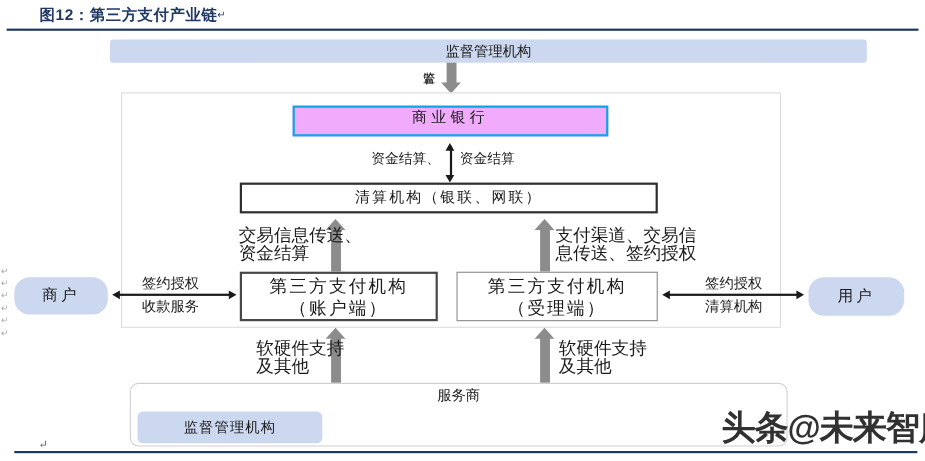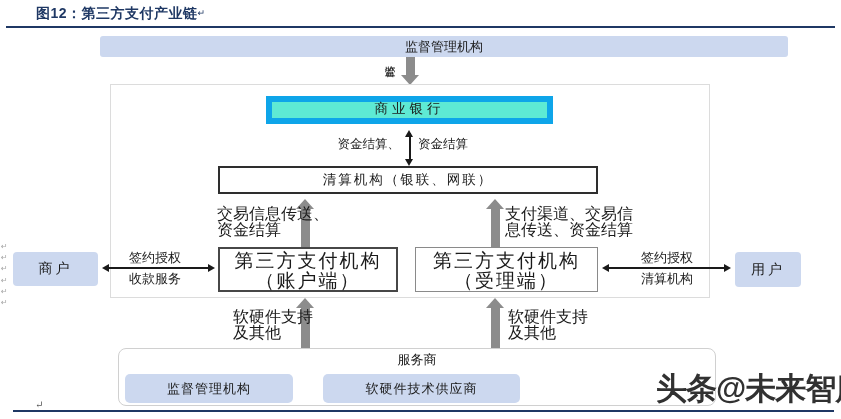--- a/index.html
+++ b/index.html
@@ -49,48 +49,48 @@
   .tri-up-s{border-left:4px solid transparent;border-right:4px solid transparent;border-bottom:7px solid var(--ink);}
   .tri-down-s{border-left:4px solid transparent;border-right:4px solid transparent;border-top:7px solid var(--ink);}
   .tri-left-s{border-top:4px solid transparent;border-bottom:4px solid transparent;border-right:7px solid var(--ink);}
   .tri-right-s{border-top:4px solid transparent;border-bottom:4px solid transparent;border-left:7px solid var(--ink);}
   .thinline{background:var(--ink);}
 
   .outer-box{left:110px;top:84px;width:600px;height:214px;border:1px solid #dcdcdc;background:#fff;}
 
   .bank-box{
     left:266px;top:96px;width:287px;height:28px;
-    border:6px solid #0ea5e9;background:#5eead4;
-    display:flex;align-items:flex-end;justify-content:center;
+    border:2px solid #0ea5e9;background:#f0abfc;
+    display:flex;align-items:flex-start;justify-content:center;
     font-size:13.5px;letter-spacing:4px;
   }
   .link-label{font-size:12.5px;white-space:nowrap;}
   .clearing-box{
     left:218px;top:166px;width:380px;height:28px;
     border:2px solid #2e2e2e;background:#fff;
     display:flex;align-items:center;justify-content:center;
     font-size:13.5px;letter-spacing:2px;
   }
   .two-line{font-size:16px;line-height:15.5px;white-space:nowrap;}
 
   .tpp-box{
     background:#fff;
     display:flex;flex-direction:column;align-items:center;justify-content:center;
-    font-size:19px;line-height:20px;letter-spacing:2px;
+    font-size:16px;line-height:20px;letter-spacing:2px;
   }
   .tpp-account{left:218px;top:247px;width:180px;height:45px;border:2px solid #474747;}
   .tpp-acquiring{left:415px;top:247px;width:183px;height:45px;border:1px solid #8a8a8a;}
 
   .side-box{
-    background:var(--lblue);border-radius:4px;
+    background:var(--lblue);border-radius:14px;
     display:flex;align-items:center;justify-content:center;
     font-size:14px;letter-spacing:3px;
   }
   .merchant{left:13px;top:252px;width:85px;height:34px;}
-  .user{left:735px;top:252px;width:66px;height:35px;}
+  .user{left:735px;top:252px;width:87px;height:35px;}
   .hlink-label{font-size:13px;text-align:center;width:78px;white-space:nowrap;}
 
   .sp-container{
     left:118px;top:348px;width:598px;height:58px;
     border:1px solid #d0d0d0;border-radius:8px;background:#fff;
   }
   .sp-title{left:118px;top:351px;width:598px;text-align:center;font-size:13px;}
   .sp-item{
     background:var(--lblue);border-radius:5px;
     display:flex;align-items:center;justify-content:center;
@@ -147,21 +147,21 @@
   <div class="abs shaft" style="left:301px;top:205px;width:9px;height:42px;"></div>
   <div class="abs cn two-line" style="left:217px;top:206px;">
     <div>交易信息传送、</div>
     <div>资金结算</div>
   </div>
 
   <div class="abs tri tri-up-big" style="left:486px;top:196px;"></div>
   <div class="abs shaft" style="left:491px;top:205px;width:9px;height:42px;"></div>
   <div class="abs cn two-line" style="left:505px;top:206px;text-align:center;">
     <div>支付渠道、交易信</div>
-    <div>息传送、资金结算</div>
+    <div>息传送、签约授权</div>
   </div>
 
   <div class="abs tpp-box tpp-account cn">
     <div>第三方支付机构</div>
     <div>（账户端）</div>
   </div>
   <div class="abs tpp-box tpp-acquiring cn">
     <div>第三方支付机构</div>
     <div>（受理端）</div>
   </div>
@@ -193,21 +193,20 @@
   <div class="abs tri tri-up-big" style="left:486px;top:295px;"></div>
   <div class="abs shaft" style="left:491px;top:304px;width:9px;height:44px;"></div>
   <div class="abs cn two-line" style="left:508px;top:309px;">
     <div>软硬件支持</div>
     <div>及其他</div>
   </div>
 
   <div class="abs sp-container"></div>
   <div class="abs sp-title cn">服务商</div>
   <div class="abs sp-item sp-item-1 cn">监督管理机构</div>
-  <div class="abs sp-item sp-item-2 cn">软硬件技术供应商</div>
 
   <div class="abs watermark">头条@未来智库</div>
 
   <div class="abs rule-bottom"></div>
   <div class="abs bottom-ret cn">↵</div>
   <span class="abs margin-mark" style="top:242px;">↵</span>
   <span class="abs margin-mark" style="top:253px;">↵</span>
   <span class="abs margin-mark" style="top:264px;">↵</span>
   <span class="abs margin-mark" style="top:276px;">↵</span>
   <span class="abs margin-mark" style="top:287px;">↵</span>

